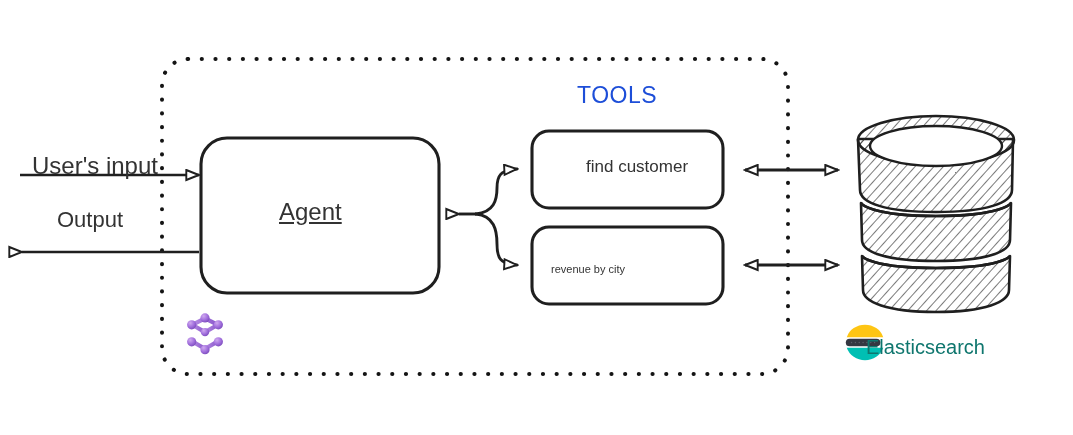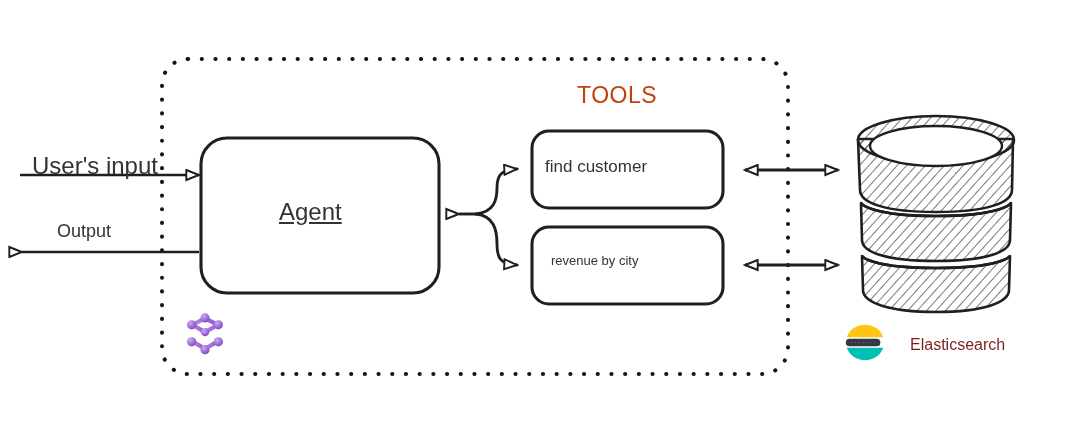--- a/index.html
+++ b/index.html
@@ -31,58 +31,58 @@
     white-space: nowrap;
     font-family: "Liberation Sans", sans-serif;
   }
   .label-users-input {
     left: 32px;
     top: 152px;
     font-size: 24px;
   }
   .label-output {
     left: 57px;
-    top: 221px;
-    font-size: 18px;
+    top: 207px;
+    font-size: 22px;
   }
   .label-tools {
     left: 577px;
     top: 82px;
     font-size: 23px;
     letter-spacing: 0.5px;
-    color: #c2410c;
+    color: #1d4ed8;
   }
   .label-agent {
     left: 279px;
     top: 198px;
     font-size: 24px;
     color: #333333;
     text-decoration: underline;
   }
   .label-tool-1 {
-    left: 545px;
+    left: 586px;
     top: 157px;
     font-size: 17px;
   }
   .label-tool-2 {
     left: 551px;
-    top: 253px;
-    font-size: 13px;
+    top: 263px;
+    font-size: 11px;
   }
   .label-framework {
     left: 248px;
     top: 332px;
     font-size: 19px;
     color: #3b3b3b;
   }
   .label-elastic {
-    left: 910px;
+    left: 866px;
     top: 336px;
-    font-size: 16px;
-    color: #7f1d1d;
+    font-size: 20px;
+    color: #0f766e;
   }
   .logo-box {
     position: absolute;
   }
   #maf-logo { left: 182px; top: 311px; width: 46px; height: 46px; }
   #es-logo  { left: 841px; top: 318px; width: 48px; height: 48px; }
 </style>
 </head>
 <body>
 

